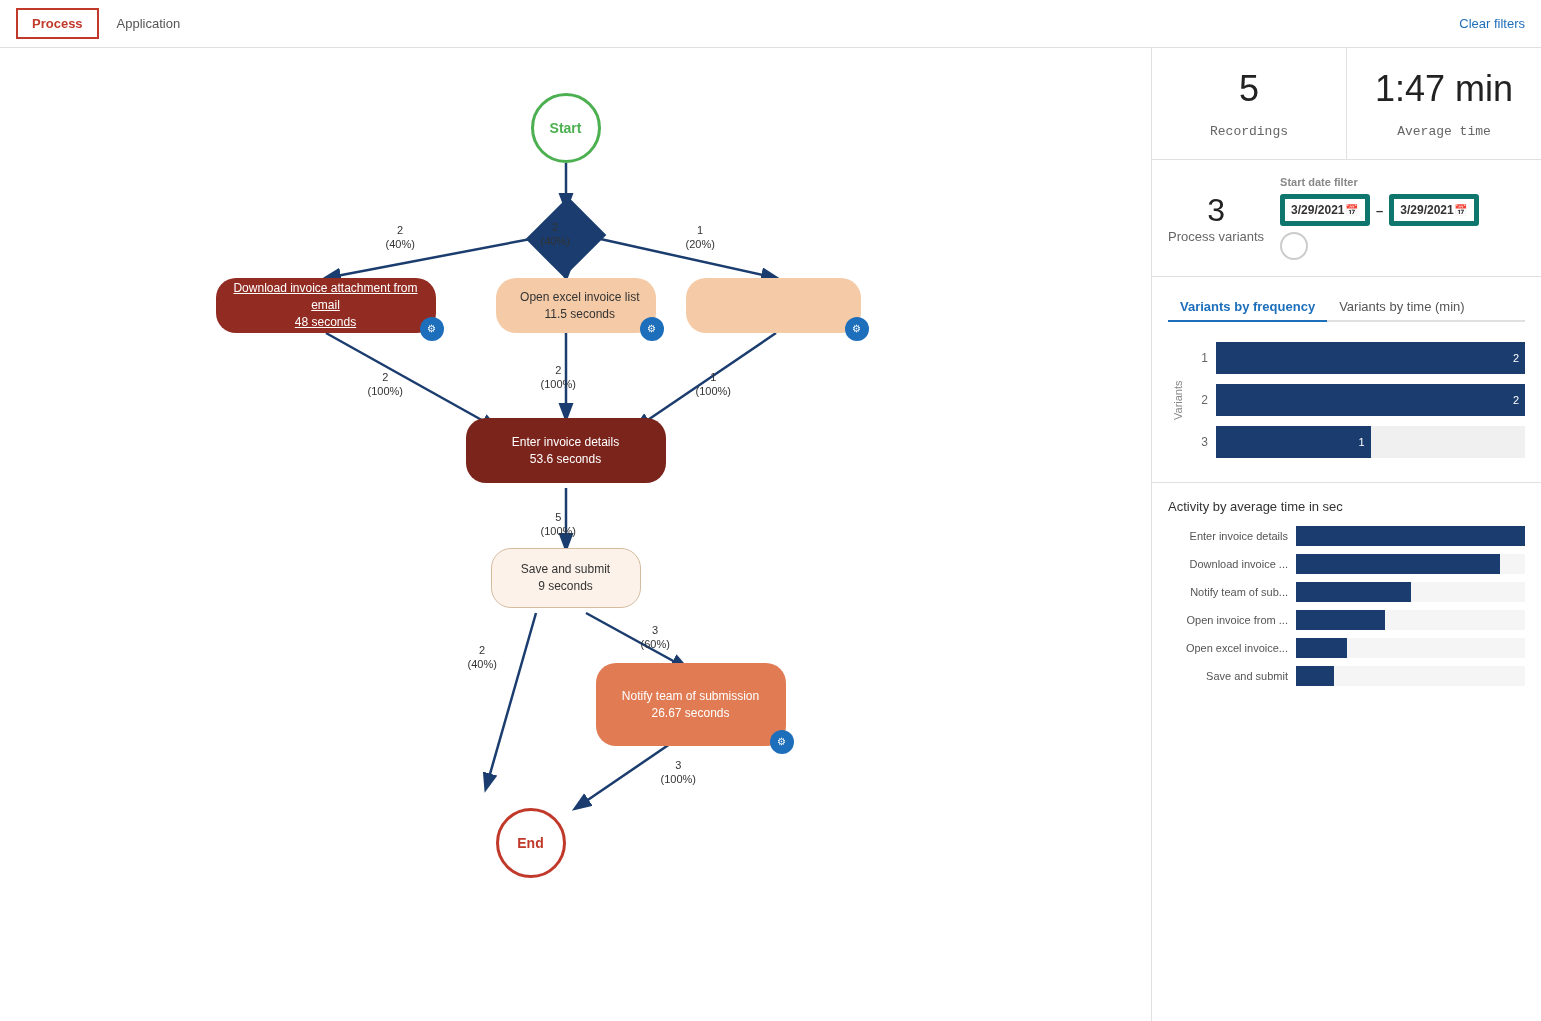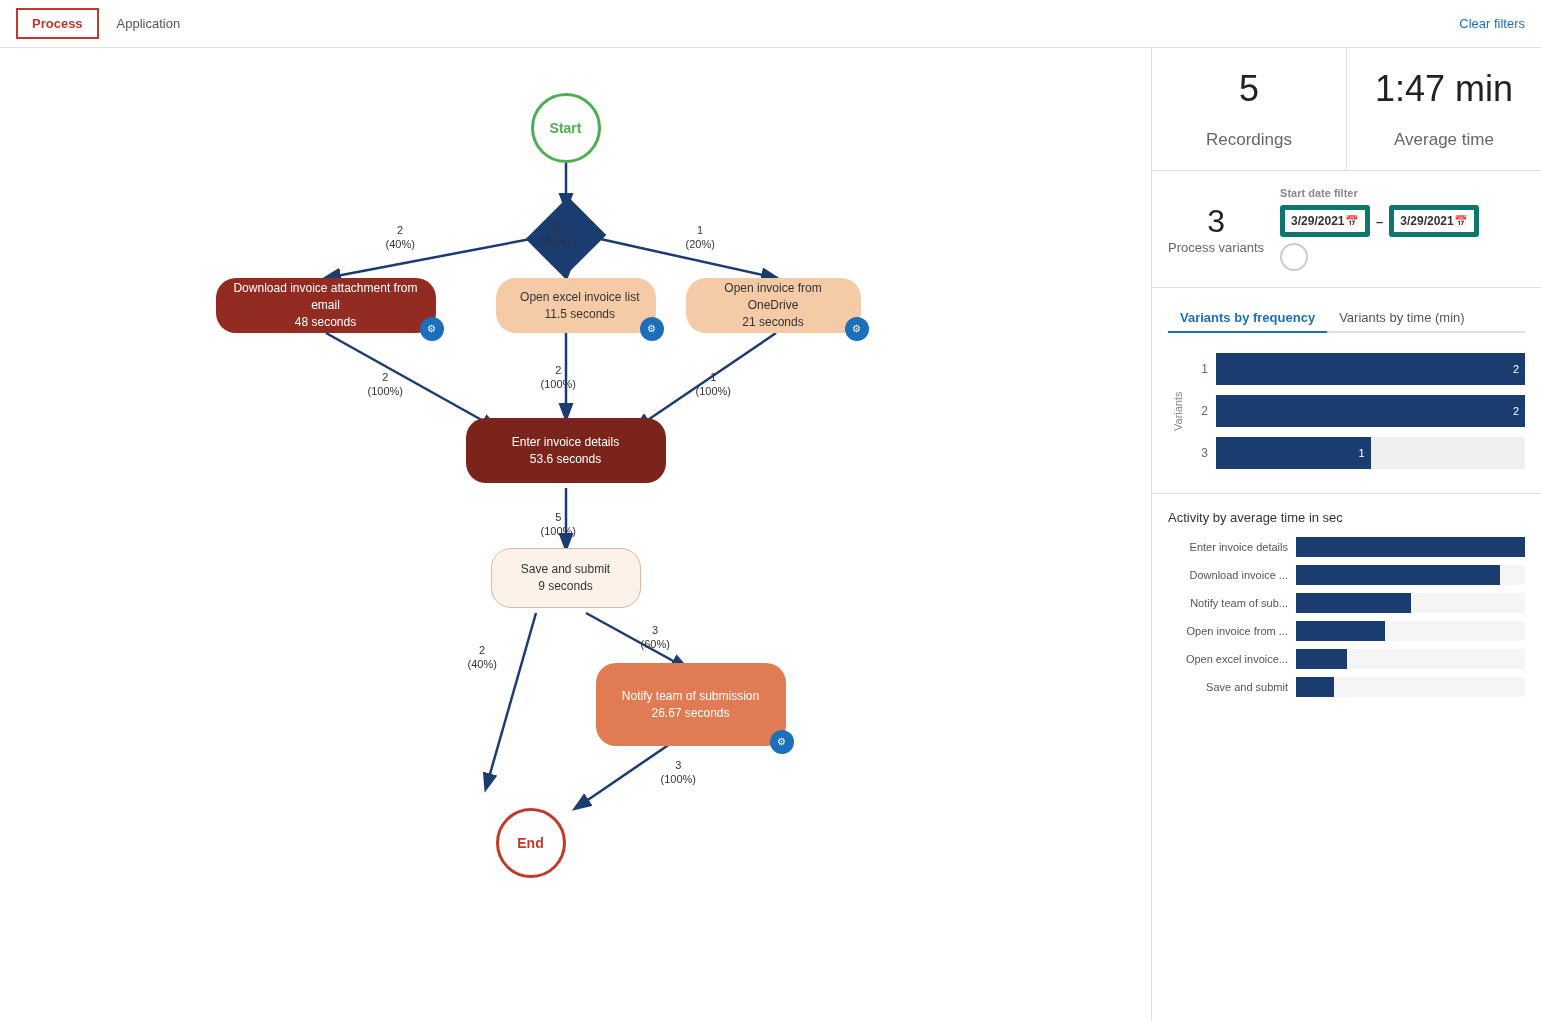--- a/index.html
+++ b/index.html
@@ -35,21 +35,21 @@
 
     
     .stats-row {
       display: flex; border-bottom: 1px solid #e0e0e0;
     }
     .stat-box {
       flex: 1; padding: 20px; text-align: center; border-right: 1px solid #e0e0e0;
     }
     .stat-box:last-child { border-right: none; }
     .stat-value { font-size: 36px; font-weight: 300; color: #222; }
-    .stat-label { font-size: 17px; color: #666; margin-top: 20px; }
+    .stat-label { font-size: 13px; color: #666; margin-top: 14px; font-family: Liberation Mono, monospace; }
 
     
     .variants-filter {
       display: flex; align-items: center; padding: 16px; border-bottom: 1px solid #e0e0e0; gap: 16px;
     }
     .process-variants-count { text-align: center; min-width: 80px; }
     .pv-value { font-size: 32px; font-weight: 300; color: #222; }
     .pv-label { font-size: 13px; color: #666; }
     .date-filter { flex: 1; font-weight: bold; }
     .date-filter-label { font-size: 11px; color: #888; margin-bottom: 6px; }
@@ -190,32 +190,31 @@
       </svg>
 
       <div class="flow-node node-start" style="left:335px; top:25px;">
         <span>Start</span>
       </div>
 
       <div class="flow-node" style="left:343px; top:142px; width:54px; height:54px;">
         <div class="node-diamond"></div>
       </div>
 
-      <div class="flow-node node-box node-box-red" style="left:20px; top:210px; width:220px; height:55px;">
+      <div class="flow-node node-box node-box-red" style="left:20px; top:210px; width:220px; height:55px;text-decoration:underline;">
         <span>Download invoice attachment from email<br>48 seconds</span>
         <div class="branch-icon" style="bottom:-8px; right:-8px;">⚙</div>
       </div>
 
       <div class="flow-node node-box-light" style="left:300px; top:210px; width:160px; height:55px; display:flex; align-items:center; justify-content:flex-end;">
         <span style="text-align:center;">Open excel invoice list<br>11.5 seconds</span>
         <div class="branch-icon" style="bottom:-8px; right:-8px; position:absolute;">⚙</div>
       </div>
 
       <div class="flow-node node-box-light" style="left:490px; top:210px; width:175px; height:55px; display:flex; align-items:center; justify-content:center; position:absolute;">
-        <span style="text-align:center;">Open invoice from OneDrive<br>21 seconds</span>
         <div class="branch-icon" style="bottom:-8px; right:-8px; position:absolute;">⚙</div>
       </div>
 
       <div class="flow-node node-box node-box-dark-red" style="left:270px; top:350px; width:200px; height:65px;">
         <span>Enter invoice details<br>53.6 seconds</span>
       </div>
 
       <div class="flow-node node-box node-box-white" style="left:295px; top:480px; width:150px; height:60px; background:#fdf2e9; color:#333; border:1px solid #d5bba0;">
         <span>Save and submit<br>9 seconds</span>
       </div>

